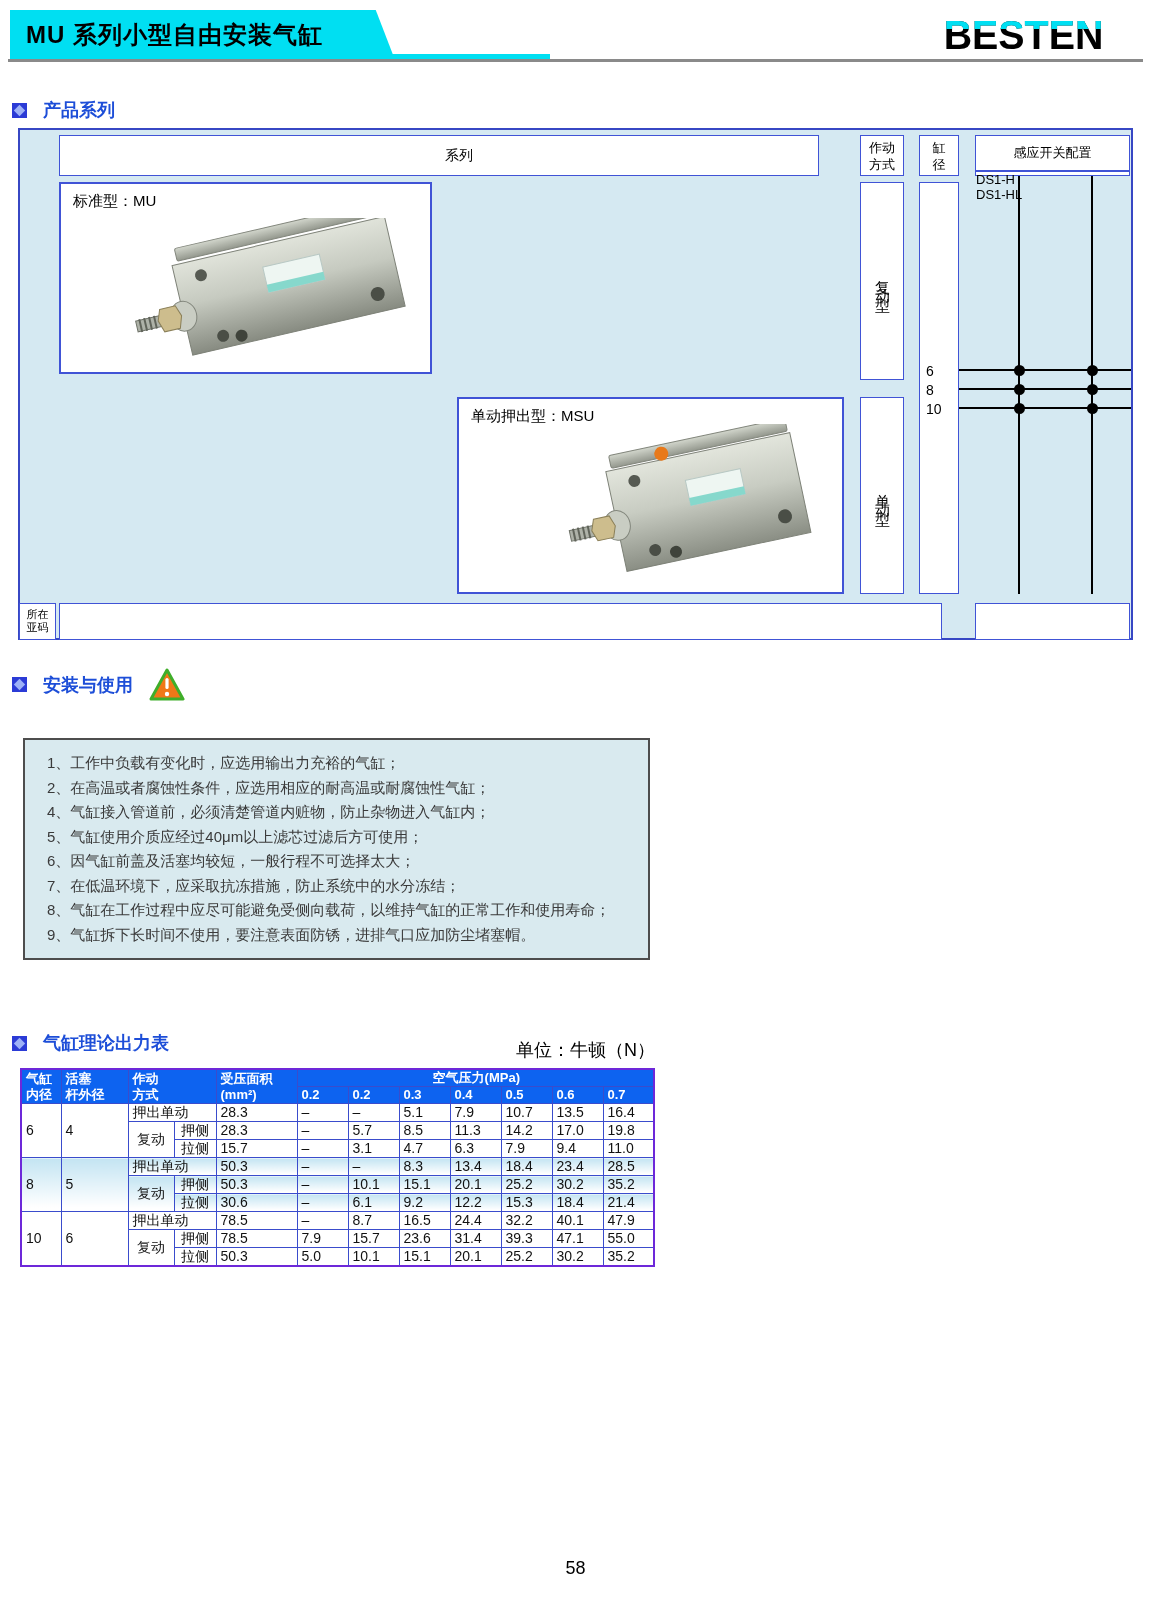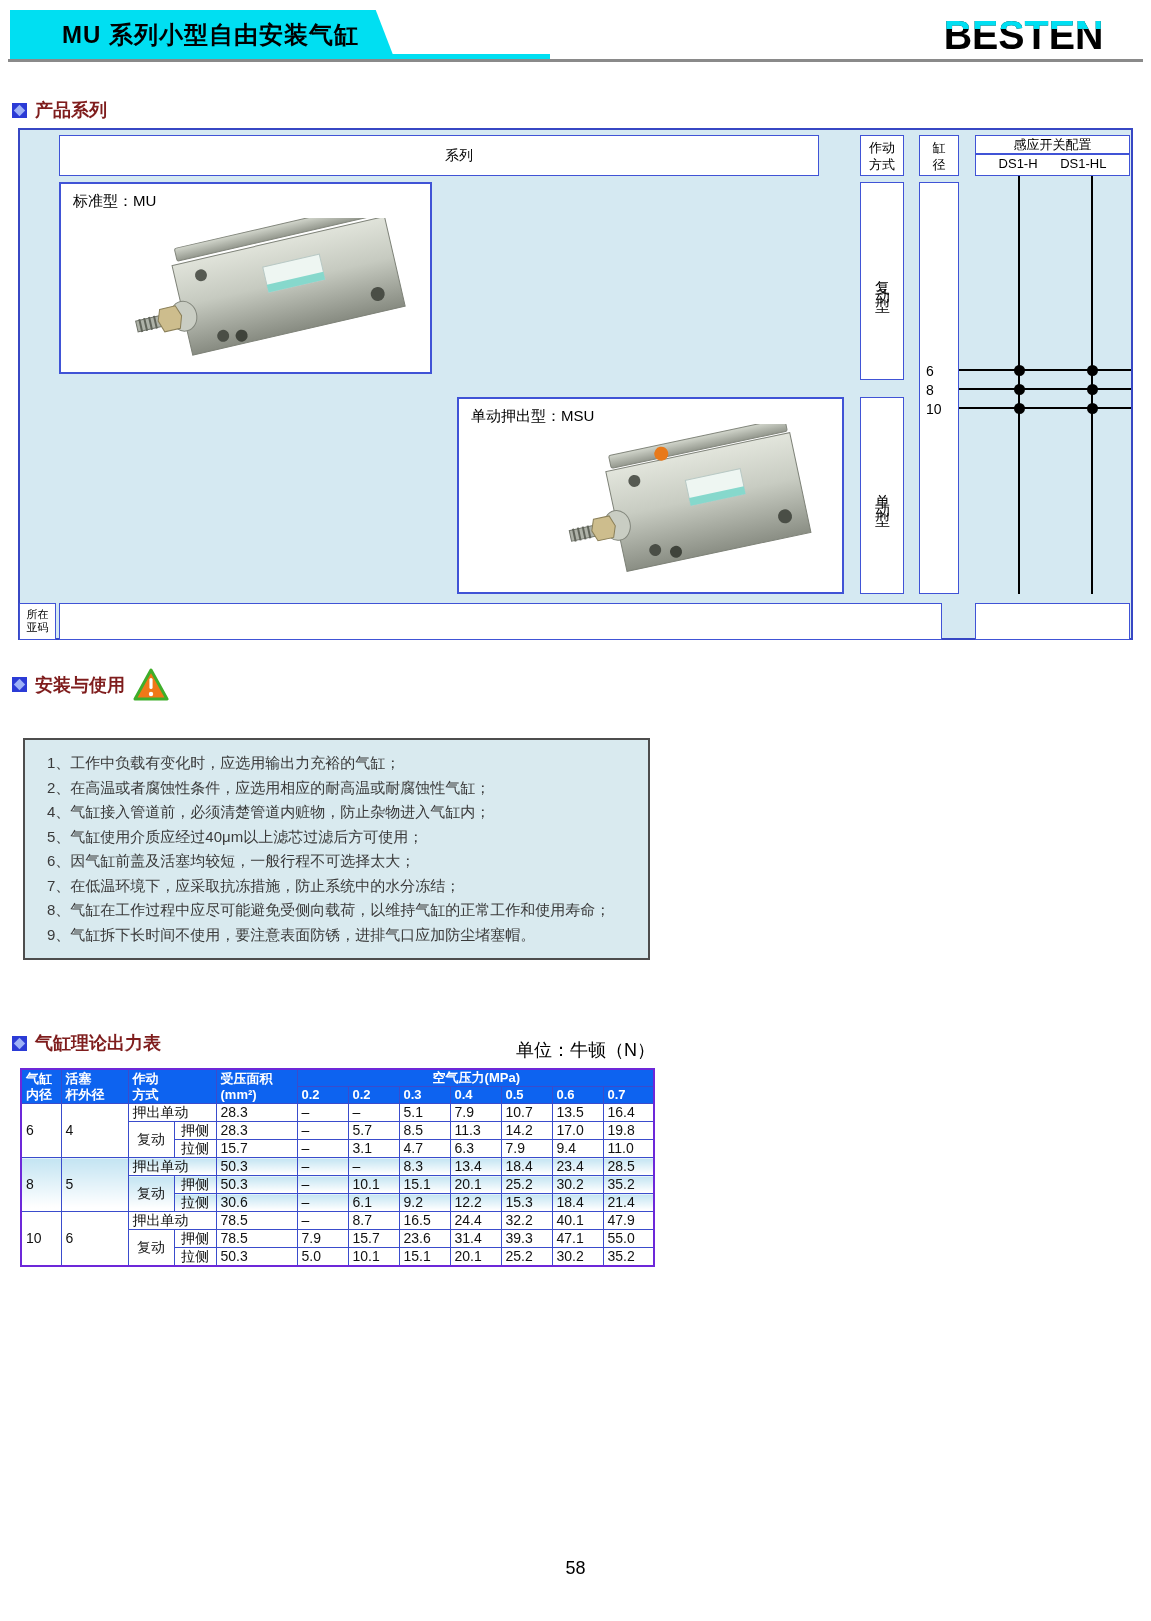--- a/index.html
+++ b/index.html
@@ -2,48 +2,48 @@
 <html><head>
 <meta charset="utf-8">
 <style>
   * { margin:0; padding:0; box-sizing:border-box; }
   body { background:#ffffff; font-family:"Liberation Sans","DejaVu Sans",sans-serif; }
   .page { position:relative; width:1151px; height:1621px; background:#fff; overflow:hidden; margin:0 auto; }
 
   
   .banner { position:absolute; left:10px; top:10px; width:385px; height:50px;
             background:#00dff2; clip-path:polygon(0 0,95% 0,100% 100%,0 100%);
-            display:flex; align-items:center;padding-left:36px; }
+            display:flex; align-items:center; }
   .banner-title { font-size:24px; font-weight:bold; color:#000; padding-left:16px; letter-spacing:1px; white-space:nowrap; }
   .banner-tail { position:absolute; left:380px; top:54px; width:170px; height:5px; background:#00dff2; }
   .header-rule { position:absolute; left:8px; top:59px; width:1135px; height:3px; background:#8a8a8a; }
   .logo-wrap { position:absolute; right:48px; top:12px; height:46px; }
   .logo-layer { position:absolute; right:0; top:0; font-size:41px; font-weight:800; letter-spacing:0px;
                 transform:scaleX(.96); transform-origin:right; white-space:nowrap; }
   .logo-black { color:#000; }
   .logo-cyan  { color:#00dff2; clip-path:inset(0 0 64% 0); }
 
   
-  .sec-title { position:absolute; display:flex; align-items:center; gap:8px;
-               font-size:18px; font-weight:bold; color:#7f1d1d; }
+  .sec-title { position:absolute; display:flex; align-items:center; gap:16px;
+               font-size:18px; font-weight:bold; color:#1d4ed8; }
   .bullet { flex:0 0 auto; display:block; }
 
   
   .ptable { position:absolute; left:18px; top:128px; width:1115px; height:512px;
             background:#d5e9f2; border:2px solid #3747c4; }
   .pbox { position:absolute; background:#fff; border:2px solid #4053d6; }
   .pbox-thin { border-width:1px; }
   .phead { display:flex; align-items:center; justify-content:center; text-align:center;
            font-size:14px; color:#000; line-height:17px; }
   .vcenter { display:flex; align-items:center; justify-content:center; }
   .vtext { writing-mode:vertical-rl; text-orientation:upright; font-size:15px; letter-spacing:9px; color:#000; }
   .prod-label { position:absolute; left:12px; top:8px; font-size:15px; color:#000; }
-  .sensor-top { height:19px; border-bottom:2px solid #4053d6; display:flex; align-items:center; justify-content:center;
+  .sensor-top { height:36px; border-bottom:2px solid #4053d6; display:flex; align-items:center; justify-content:center;
                 font-size:13px; }
-  .sensor-bot { height:17px; display:flex; align-items:center; justify-content:space-evenly; font-size:13px; }
+  .sensor-bot { height:17px; display:flex; align-items:flex-start; justify-content:space-evenly; font-size:13px;flex-direction:column; }
   .bore-num { position:absolute; left:6px; height:18px; line-height:18px; font-size:14px; color:#000; }
   .vl { position:absolute; width:2px; background:#000; }
   .hl { position:absolute; height:2px; background:#000; }
   .dot { position:absolute; width:11px; height:11px; border-radius:50%; background:#000; }
   .code-box { position:absolute; background:#fff; border:1px solid #4053d6; font-size:11px; line-height:13px;
               text-align:center; display:flex; flex-direction:column; justify-content:center; color:#000; }
 
   
   .notes-box { position:absolute; left:23px; top:738px; width:627px; height:222px;
                background:#d9eaef; border:2px solid #4d4d4d; padding:11px 0 0 22px; }

